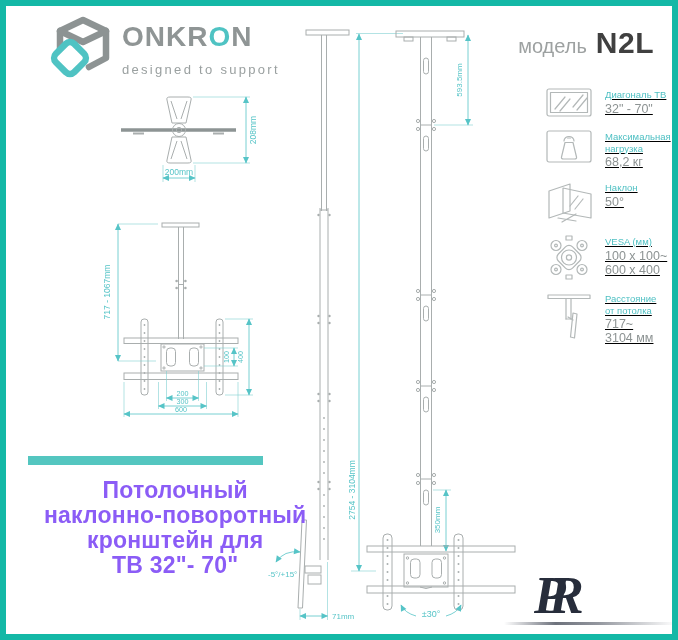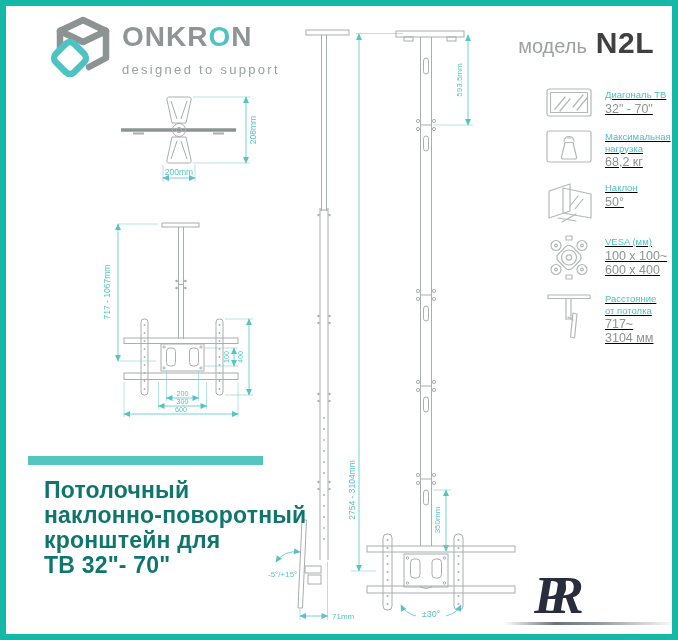--- a/index.html
+++ b/index.html
@@ -22,21 +22,21 @@
   .model-value { font-size:30px; font-weight:700; color:#404040; letter-spacing:0.5px; }
   
   .specs { position:absolute; left:540px; top:82px; width:134px; display:flex; flex-direction:column; gap:12px;text-decoration:underline; }
   .spec-row { display:flex; align-items:flex-start; }
   .spec-icon { width:50px; flex:0 0 50px; display:flex; justify-content:flex-start; }
   .spec-text { margin-left:9px; padding-top:1px; }
   .spec-label { font-size:9.5px; line-height:11.5px; color:#4fc0c3; white-space:pre-line; }
   .spec-value { font-size:12.5px; line-height:14px; color:#8d9393; white-space:pre-line; margin-top:1px; }
   
   .accent-bar { position:absolute; left:22px; top:450px; width:235px; height:9px; background:#54c6c0; }
-  .product-title { position:absolute; left:38px; top:472px; font-size:23px; line-height:25px; font-weight:700; color:#0f766e; white-space:pre-line; letter-spacing:0.2px; }
+  .product-title { position:absolute; left:38px; top:472px; font-size:23px; line-height:25px; font-weight:700; color:#8b5cf6; white-space:pre-line; letter-spacing:0.2px;text-align:center; }
   
   .pr-logo { position:absolute; left:520px; top:560px; width:150px; height:70px; }
   .pr-text { position:absolute; left:8px; top:0; font-family:"Liberation Serif", serif; font-style:italic; font-weight:600; font-size:52px; letter-spacing:-0.32em; color:#272d3b; }
   .pr-line { position:absolute; left:-22px; top:56px; width:172px; height:3px;
     background:linear-gradient(to right, rgba(60,66,80,0) 0%, rgba(60,66,80,0.75) 30%, rgba(60,66,80,0.55) 55%, rgba(60,66,80,0) 100%);
     border-radius:2px; }
   
   .drawing { position:absolute; }
   #top-view   { left:103px; top:80px; }
   #front-view { left:86px;  top:195px; }

